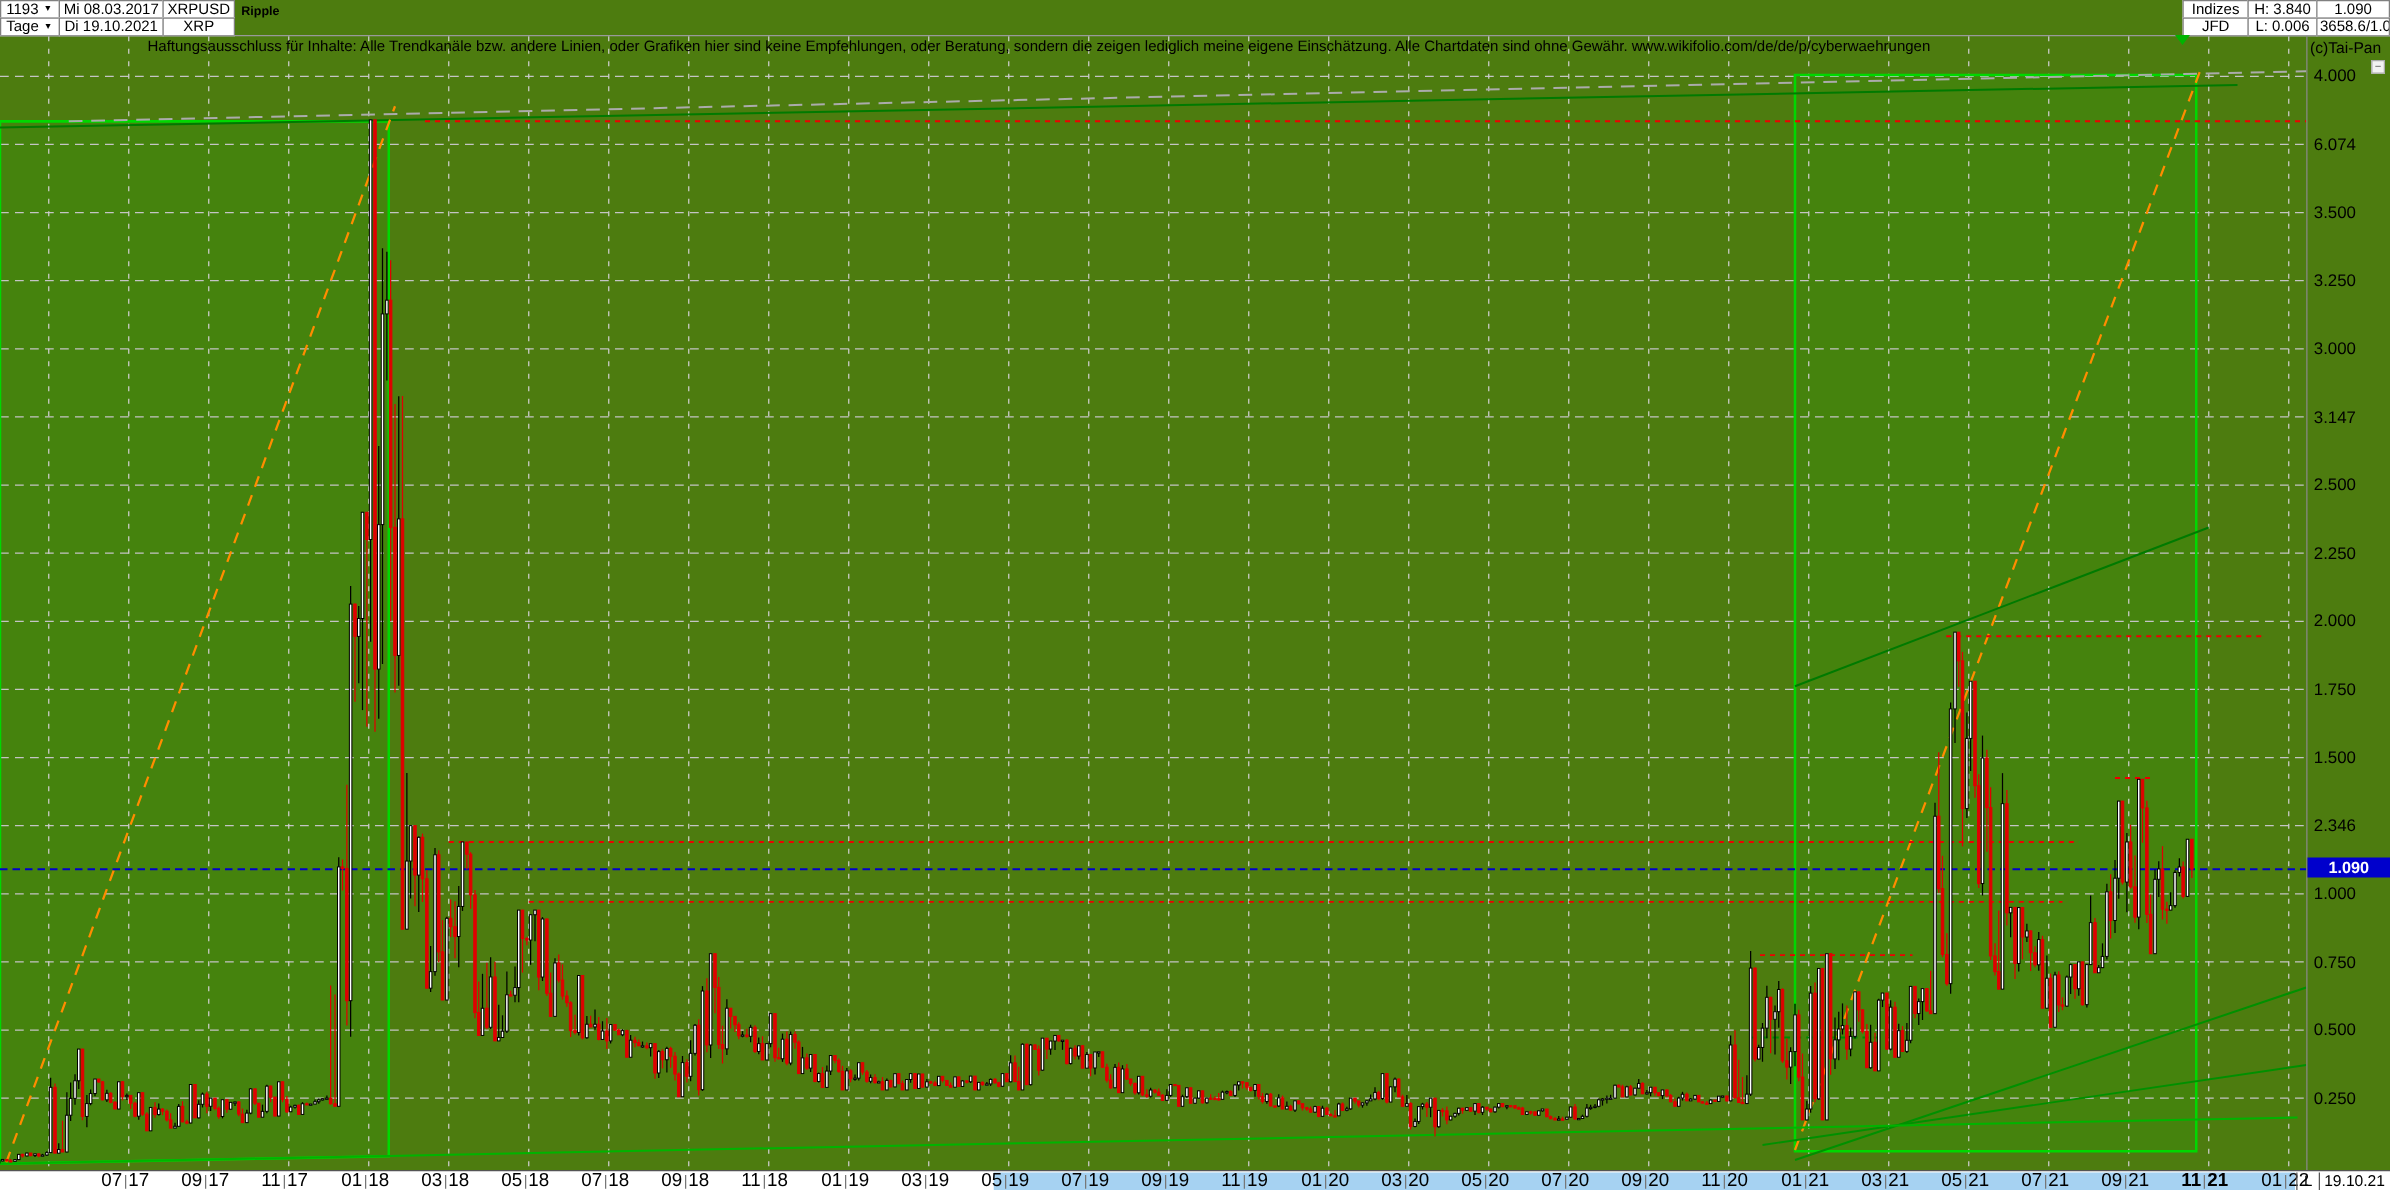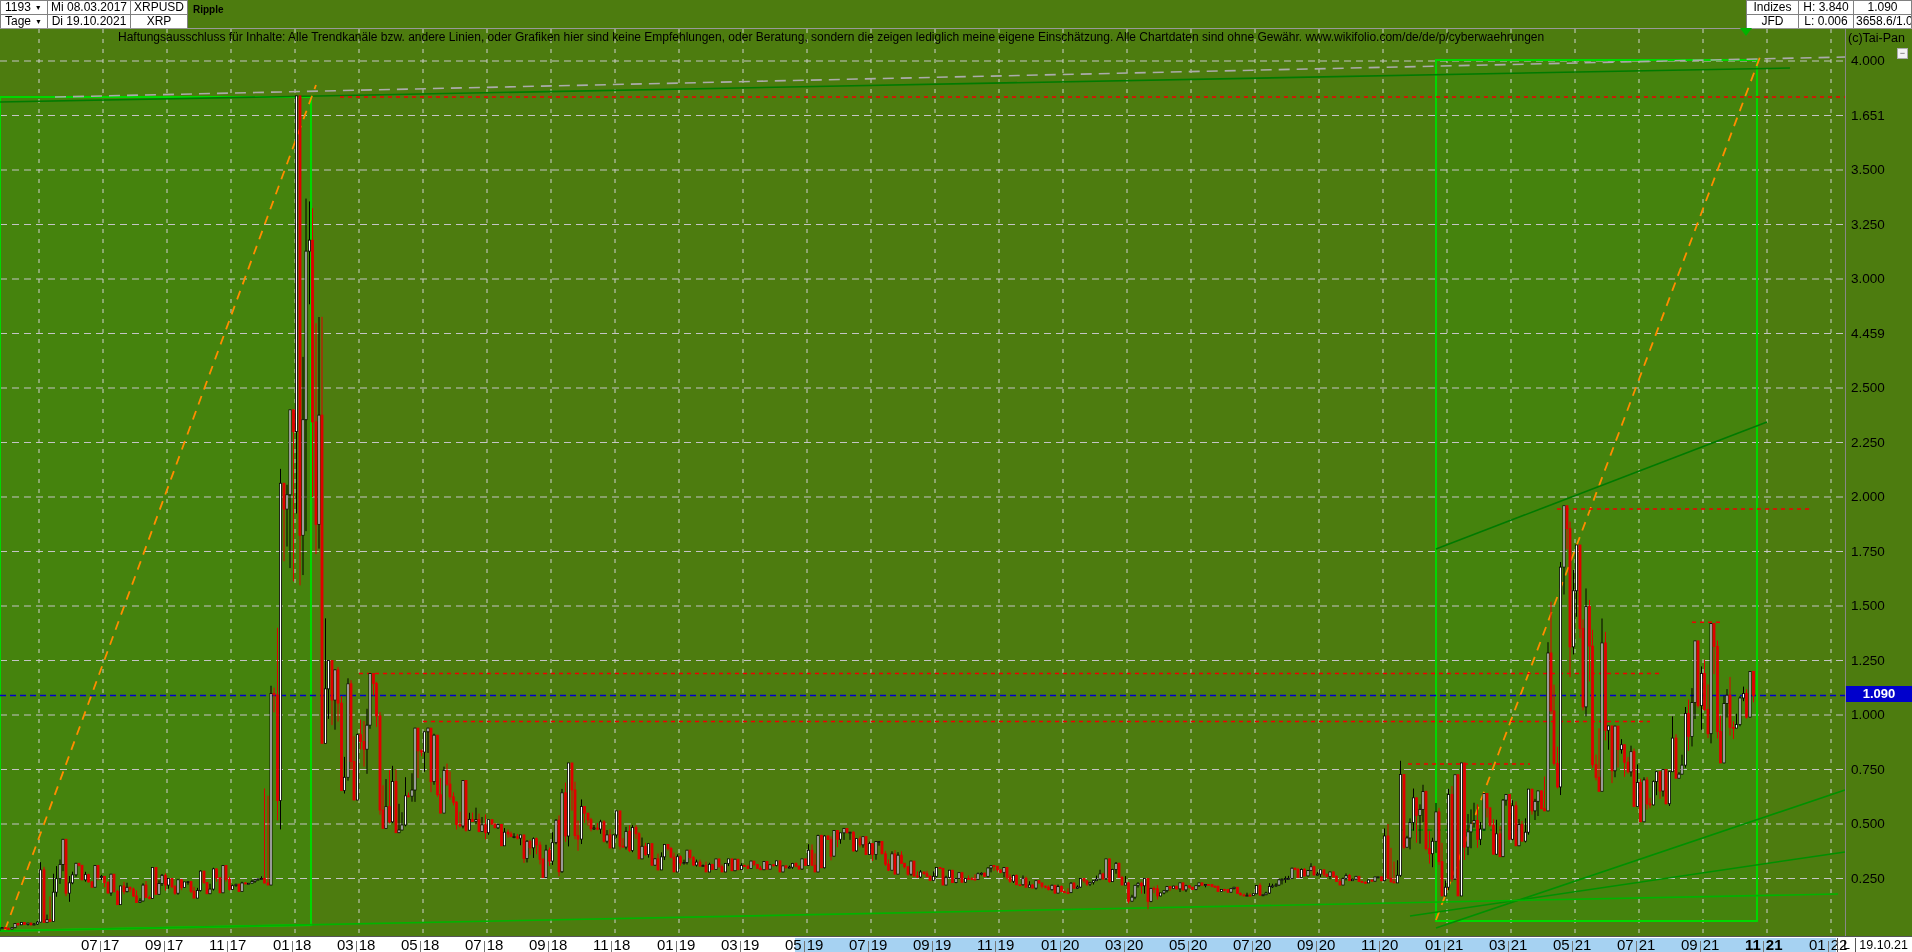--- a/index.html
+++ b/index.html
@@ -1259,31 +1259,31 @@
   <div class="hline" style="top:28px;"></div>
 
   <div class="disclaimer">Haftungsausschluss für Inhalte: Alle Trendkanäle bzw. andere Linien, oder Grafiken hier sind keine Empfehlungen, oder Beratung, sondern die zeigen lediglich meine eigene Einschätzung. Alle Chartdaten sind ohne Gewähr.  www.wikifolio.com/de/de/p/cyberwaehrungen</div>
 
   <div class="copyright">(c)Tai-Pan</div>
   <div class="collapse-btn">−</div>
 
   <div class="axis-line" style="left:1845px;top:29px;width:1px;height:907px;"></div>
   <div id="price-axis">
       <div class="plabel" style="top: 53px;">4.000</div>
-      <div class="plabel" style="top: 107.5px;">1.651</div>
+      <div class="plabel" style="top: 107.5px;">6.074</div>
       <div class="plabel" style="top: 162px;">3.500</div>
       <div class="plabel" style="top: 216.5px;">3.250</div>
       <div class="plabel" style="top: 271px;">3.000</div>
-      <div class="plabel" style="top: 325.5px;">4.459</div>
+      <div class="plabel" style="top: 325.5px;">3.147</div>
       <div class="plabel" style="top: 380px;">2.500</div>
       <div class="plabel" style="top: 434.5px;">2.250</div>
       <div class="plabel" style="top: 489px;">2.000</div>
       <div class="plabel" style="top: 543.5px;">1.750</div>
       <div class="plabel" style="top: 598px;">1.500</div>
-      <div class="plabel" style="top: 652.5px;">1.250</div>
+      <div class="plabel" style="top: 652.5px;">2.346</div>
       <div class="plabel" style="top: 707px;">1.000</div>
       <div class="plabel" style="top: 761.5px;">0.750</div>
       <div class="plabel" style="top: 816px;">0.500</div>
       <div class="plabel" style="top: 870.5px;">0.250</div>
     </div>
   <div class="price-tag" style="top:686px;">1.090</div>
 
   <div class="tri" style="left:1740px;top:28px;"></div>
 
   <div class="xbar">

